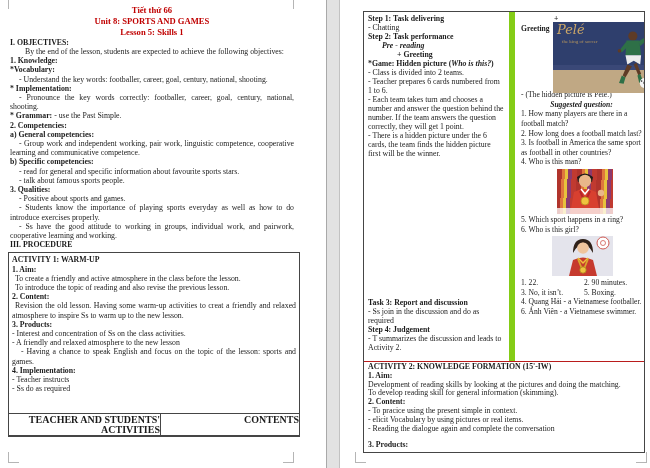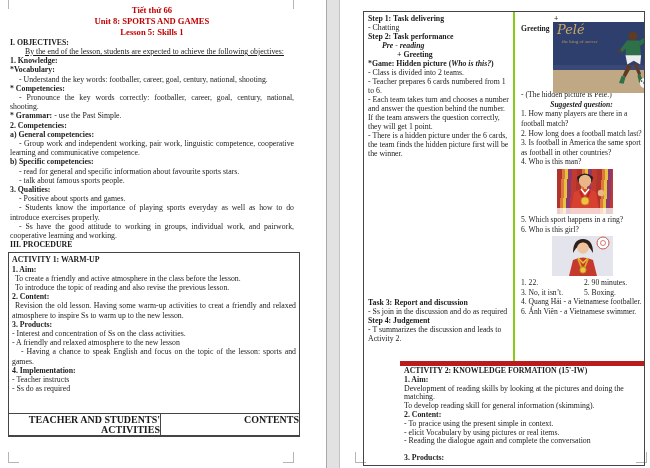--- a/index.html
+++ b/index.html
@@ -24,21 +24,21 @@
   .mark.bl{border-bottom-width:1px;border-left-width:1px;}
   .mark.br{border-bottom-width:1px;border-right-width:1px;}
 
   .ln{font-size:7.8px;line-height:9.2px;min-height:7px;}
   .b{font-weight:700;}
   .i{font-style:italic;}
   .ib{display:inline-block;}
   .ctr{text-align:center;}
   .red{color:#c00000;}
   .jus{text-align:justify;}
-  .fi{text-indent:15px;text-decoration:underline;}
+  .fi{text-indent:15px;}
   .fi2{text-indent:9px;}
   .ind{padding-left:9px;}
   .ind1{padding-left:3px;}
   .ind1h{text-indent:3px;}
   .indA{padding-left:14px;font-style:italic;}
   .indB{padding-left:29px;}
   .plusind{padding-left:33px;}
   .mt57{margin-top:57px;}
   .step3gap{margin-top:140px;}
   .blank{height:8px;}
@@ -59,27 +59,27 @@
   .hdr-c1{width:152px;border-right:1px solid #454545;box-sizing:border-box;}
   .hdr-c2{flex:1;}
 
   
   .rp-table{
     position:absolute;left:23px;top:11px;width:282px;box-sizing:border-box;
     border:1px solid #454545;
   }
   .rp-row1{display:flex;height:349px;}
   .rp-col1{
-    width:151px;box-sizing:border-box;border-right:2px solid #84cc16;
+    width:151px;box-sizing:border-box;border-right:6px solid #84cc16;
     padding:2px 4px;overflow:hidden;
   }
   .rp-col1 .ln{line-height:9px;}
   .rp-col2{flex:1;position:relative;padding:2px 2px 2px 6px;overflow:hidden;}
   .rp-col2 .ln{font-size:7.6px;line-height:9.6px;}
-  .rp-row2{border-top:5px solid #b91c1c;padding:1px 4px 2px;margin-left:36px;}
+  .rp-row2{border-top:1px solid #b91c1c;padding:1px 4px 2px;}
   .rp-row2 .ln{line-height:8.8px;}
 
   
   .pele-cover{
     position:absolute;top:10px;left:38px;width:102px;height:71px;overflow:hidden;
     background:linear-gradient(#2f3f6d 0 60%,#3a4877 60% 67%,#c0a884 67% 100%);
   }
   .pele-title{
     position:absolute;left:4px;top:1px;color:#cba667;font-size:13px;font-style:italic;
     font-family:"DejaVu Serif",serif;line-height:14px;
@@ -114,21 +114,21 @@
           <div class="ln ctr red b"><span>Tiết thứ 66</span></div>
           <div class="ln ctr red b"><span>Unit 8: SPORTS AND GAMES</span></div>
           <div class="ln ctr red b"><span>Lesson 5: Skills 1</span></div>
         </div>
       <div>
           <div class="ln b"><span>I. OBJECTIVES:</span></div>
           <div class="ln jus fi"><span>By the end of the lesson, students are expected to achieve the following objectives:</span></div>
           <div class="ln b"><span>1. Knowledge:</span></div>
           <div class="ln b"><span>*Vocabulary:</span></div>
           <div class="ln ind"><span>- Understand the key words: footballer, career, goal, century, national, shooting.</span></div>
-          <div class="ln b"><span>* Competencies:</span></div>
+          <div class="ln b"><span>* Implementation:</span></div>
           <div class="ln jus fi2"><span>- Pronounce the key words correctly: footballer, career, goal, century, national, shooting.</span></div>
           <div class="ln"><span class="b">* Grammar:</span><span> - use the Past Simple.</span></div>
           <div class="ln b"><span>2. Competencies:</span></div>
           <div class="ln b"><span>a) General competencies:</span></div>
           <div class="ln jus fi2"><span>- Group work and independent working, pair work, linguistic competence, cooperative learning and communicative competence.</span></div>
           <div class="ln b"><span>b) Specific competencies:</span></div>
           <div class="ln ind"><span>- read for general and specific information about favourite sports stars.</span></div>
           <div class="ln ind"><span>- talk about famous sports people.</span></div>
           <div class="ln b"><span>3. Qualities:</span></div>
           <div class="ln ind"><span>- Positive about sports and games.</span></div>

